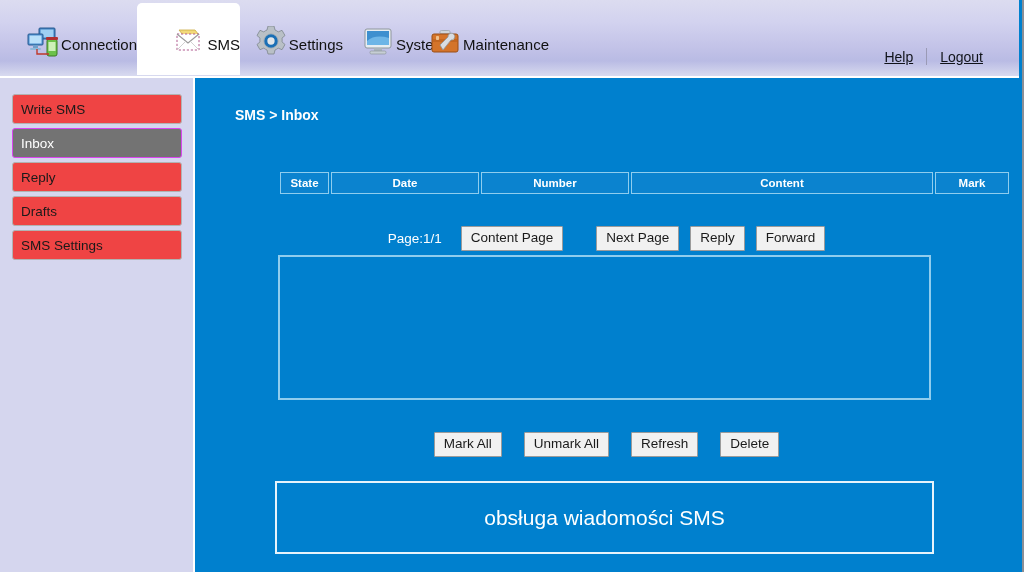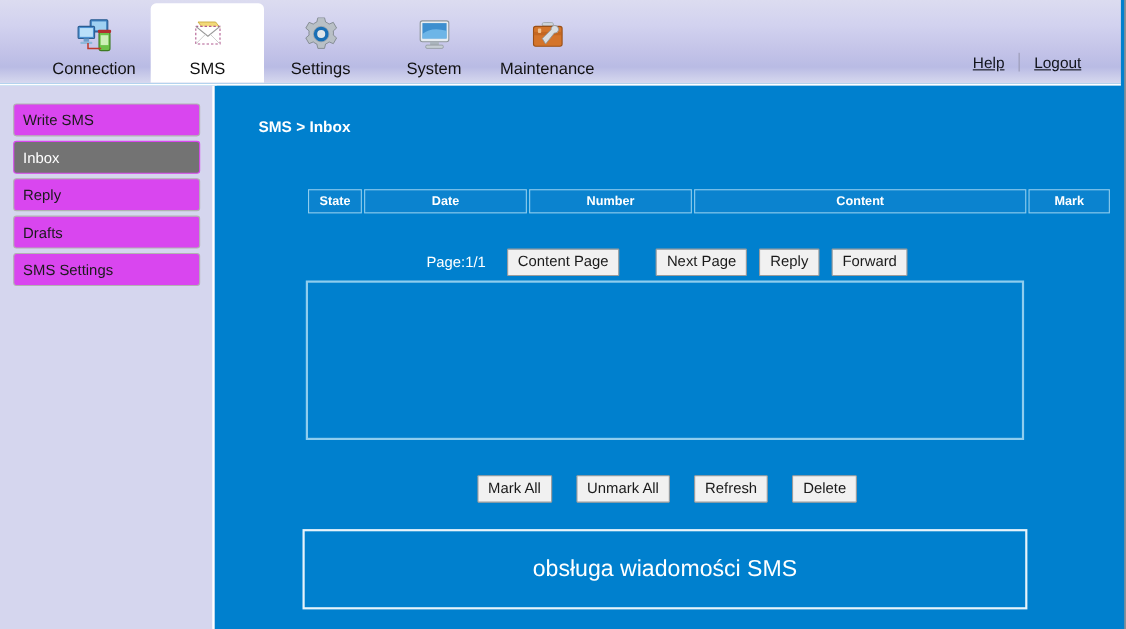--- a/index.html
+++ b/index.html
@@ -41,23 +41,23 @@
     left: 34px; top: 0;
     display: flex;
     align-items: flex-start;
     height: 78px;
   }
   .nav-tab {
     width: 103px;
     height: 72px;
     margin-top: 3px;
     display: flex;
-    flex-direction: column;
-    align-items: center;
-    justify-content: center;
+    flex-direction: row;
+    align-items: center;
+    justify-content: flex-end;
     padding-top: 6px;
     box-sizing: border-box;
     cursor: pointer;
     border-radius: 5px 5px 0 0;
   }
   .nav-tab.active {
     background: #ffffff;
   }
   .nav-tab .tab-icon {
     height: 36px;
@@ -106,21 +106,21 @@
   }
   .side-item {
     height: 30px;
     margin-bottom: 3px;
     display: flex;
     align-items: center;
     padding-left: 8px;
     box-sizing: border-box;
     font-size: 13.5px;
     color: #1a1a1a;
-    background: #d946ef;
+    background: #ef4444;
     border: 1px solid #b2b2b2;
     border-radius: 3px;
     cursor: pointer;
   }
   .side-item + .side-item { margin-top: 4px; }
   .side-item.selected {
     background: #737373;
     border: 1px solid #d946ef;
     color: #ffffff;
   }

